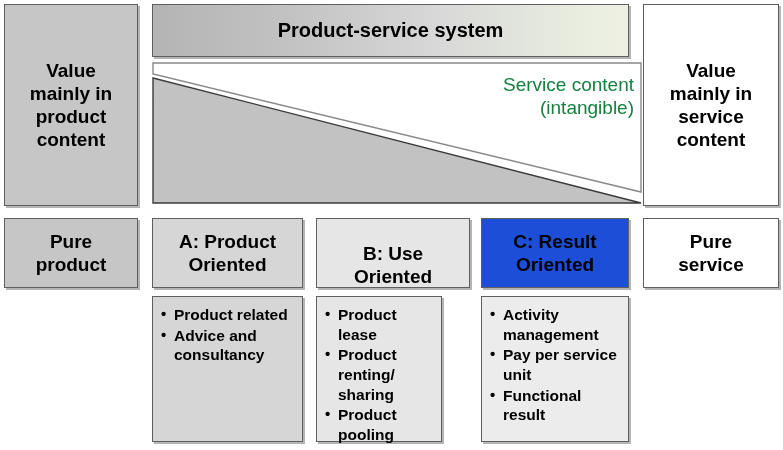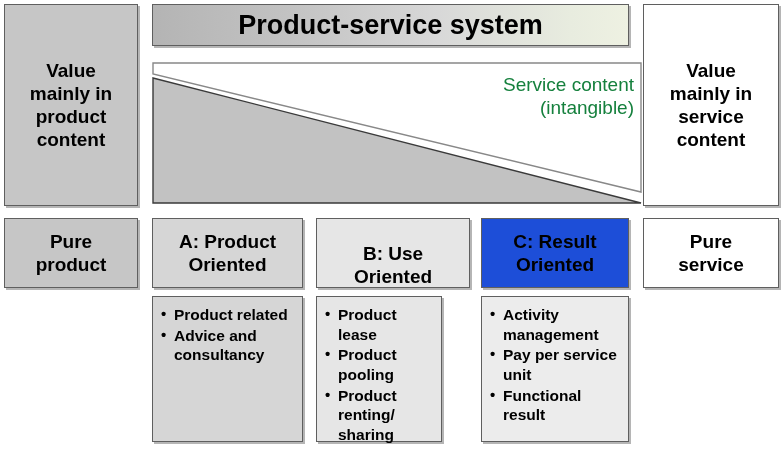--- a/index.html
+++ b/index.html
@@ -52,23 +52,23 @@
     font-size: 19px;
   }
   #pure-service {
     left: 643px; top: 218px; width: 136px; height: 70px;
     background: #ffffff;
     font-size: 19px;
   }
 
   
   #pss-banner {
-    left: 152px; top: 4px; width: 477px; height: 42px;
+    left: 152px; top: 4px; width: 477px; height: 53px;
     background: linear-gradient(to right, #b4b4b4 0%, #c2c2c2 28%, #d8d8d8 60%, #e8ecdf 88%, #eef1e2 100%);
-    font-size: 27px;
+    font-size: 20px;
   }
 
   
   #content-split {
     position: absolute;
     left: 152px; top: 62px; width: 490px; height: 142px;
   }
   #content-split svg { display: block; }
 
   .split-label {
@@ -189,22 +189,22 @@
 <div class="box shadowed cat-body" id="body-a">
   <ul>
     <li>Product related</li>
     <li>Advice and consultancy</li>
   </ul>
 </div>
 
 <div class="box shadowed cat-body" id="body-b">
   <ul>
     <li>Product lease</li>
+    <li>Product renting/ sharing</li>
     <li>Product pooling</li>
-    <li>Product renting/ sharing</li>
   </ul>
 </div>
 
 <div class="box shadowed cat-body" id="body-c">
   <ul>
     <li>Activity management</li>
     <li>Pay per service unit</li>
     <li>Functional result</li>
   </ul>
 </div>

